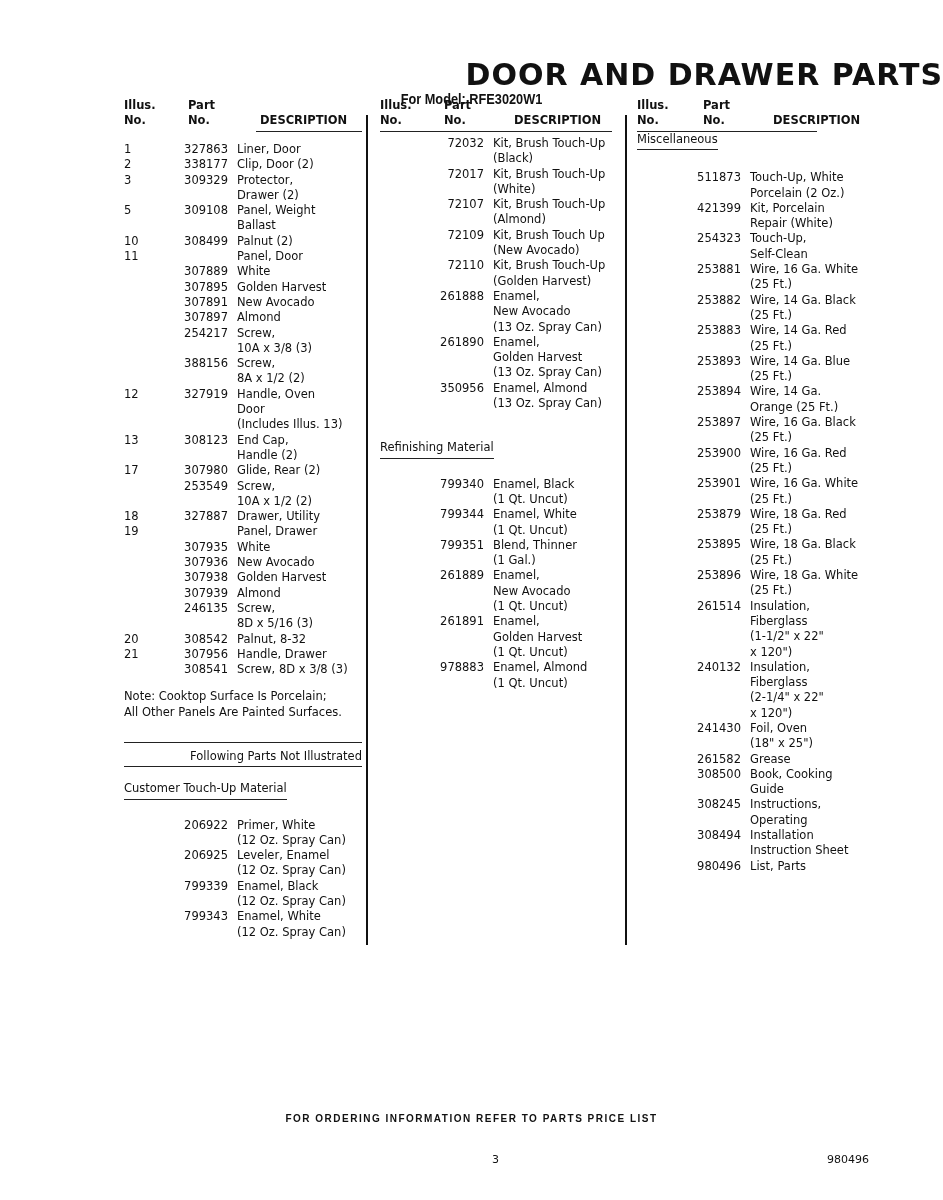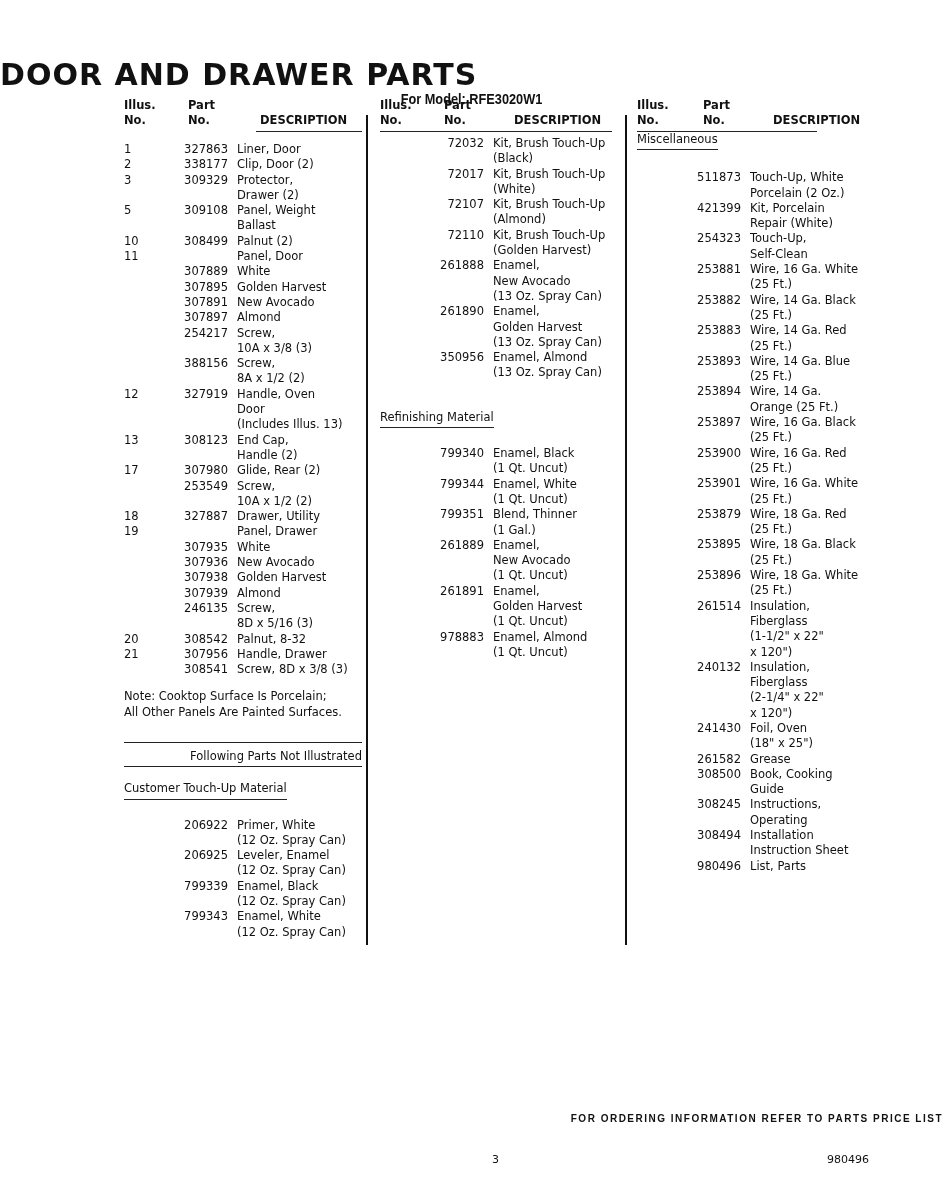--- a/index.html
+++ b/index.html
@@ -1,18 +1,18 @@
 <!DOCTYPE html>
 <html><head>
 <meta charset="utf-8">
 <style>
   html, body { margin: 0; padding: 0; background: #ffffff; }
   body { width: 943px; height: 1200px; position: relative; overflow: hidden;
          font-family: "DejaVu Sans", sans-serif; color: #111; }
-  .title { position: absolute; left: 0; width: 943px; top: 58px; text-align: left;
+  .title { position: absolute; left: 0; width: 943px; top: 58px; text-align: right;
            font-size: 30px; font-weight: bold; letter-spacing: 1px; line-height: 34px; }
   .subtitle { position: absolute; left: 0; width: 943px; top: 90px; text-align: center;
               font-family: "Liberation Sans", sans-serif; font-size: 15px; font-weight: bold;
               transform: scaleX(0.85); line-height: 18px; }
   .col { position: absolute; top: 98px; font-size: 11.5px; line-height: 15.3px; }
   .col1 { left: 124px; width: 238px; }
   .col2 { left: 380px; width: 232px; }
   .col3 { left: 637px; width: 240px; }
   .vrule { position: absolute; width: 2px; background: #111; }
   .vrule1 { left: 366px; top: 115px; height: 830px; }
@@ -23,21 +23,21 @@
   .row { display: flex; }
   .illus { width: 42px; flex: none; }
   .part { width: 62px; flex: none; text-align: right; padding-right: 9px; }
   .desc { flex: 1; }
   .note { margin-top: 12px; }
   .section { margin-top: 14px; padding-bottom: 2px; display: inline-block; border-bottom: 1px solid #222; }
   .center-heading { text-align: right; margin-top: 22px; border-bottom: 1px solid #222;
                     border-top: 1px solid #222; padding: 6px 0 2px 0; }
   .gap { height: 18px; }
   .gap-sm { height: 10px; }
-  .footer { position: absolute; top: 1113px; left: 0; width: 943px; text-align: right;
+  .footer { position: absolute; top: 1113px; left: 0; width: 943px; text-align: center;
             font-family: "Liberation Sans", sans-serif; font-weight: bold; font-size: 10px; letter-spacing: 1.5px; }
   .page-num { position: absolute; top: 1153px; left: 492px; font-size: 11px; }
   .doc-num { position: absolute; top: 1153px; left: 827px; font-size: 11px; }
 </style>
 </head>
 <body>
 
 <div class="title">DOOR AND DRAWER PARTS</div>
 <div class="subtitle">For Model: RFE3020W1</div>
 
@@ -320,20 +320,28 @@
       <div class="row">
         <div class="illus"></div>
         <div class="part">72107</div>
         <div class="desc">
           <div>Kit, Brush Touch-Up</div>
           <div>(Almond)</div>
         </div>
       </div>
       <div class="row">
         <div class="illus"></div>
+        <div class="part">72109</div>
+        <div class="desc">
+          <div>Kit, Brush Touch Up</div>
+          <div>(New Avocado)</div>
+        </div>
+      </div>
+      <div class="row">
+        <div class="illus"></div>
         <div class="part">72110</div>
         <div class="desc">
           <div>Kit, Brush Touch-Up</div>
           <div>(Golden Harvest)</div>
         </div>
       </div>
       <div class="row">
         <div class="illus"></div>
         <div class="part">261888</div>
         <div class="desc">

